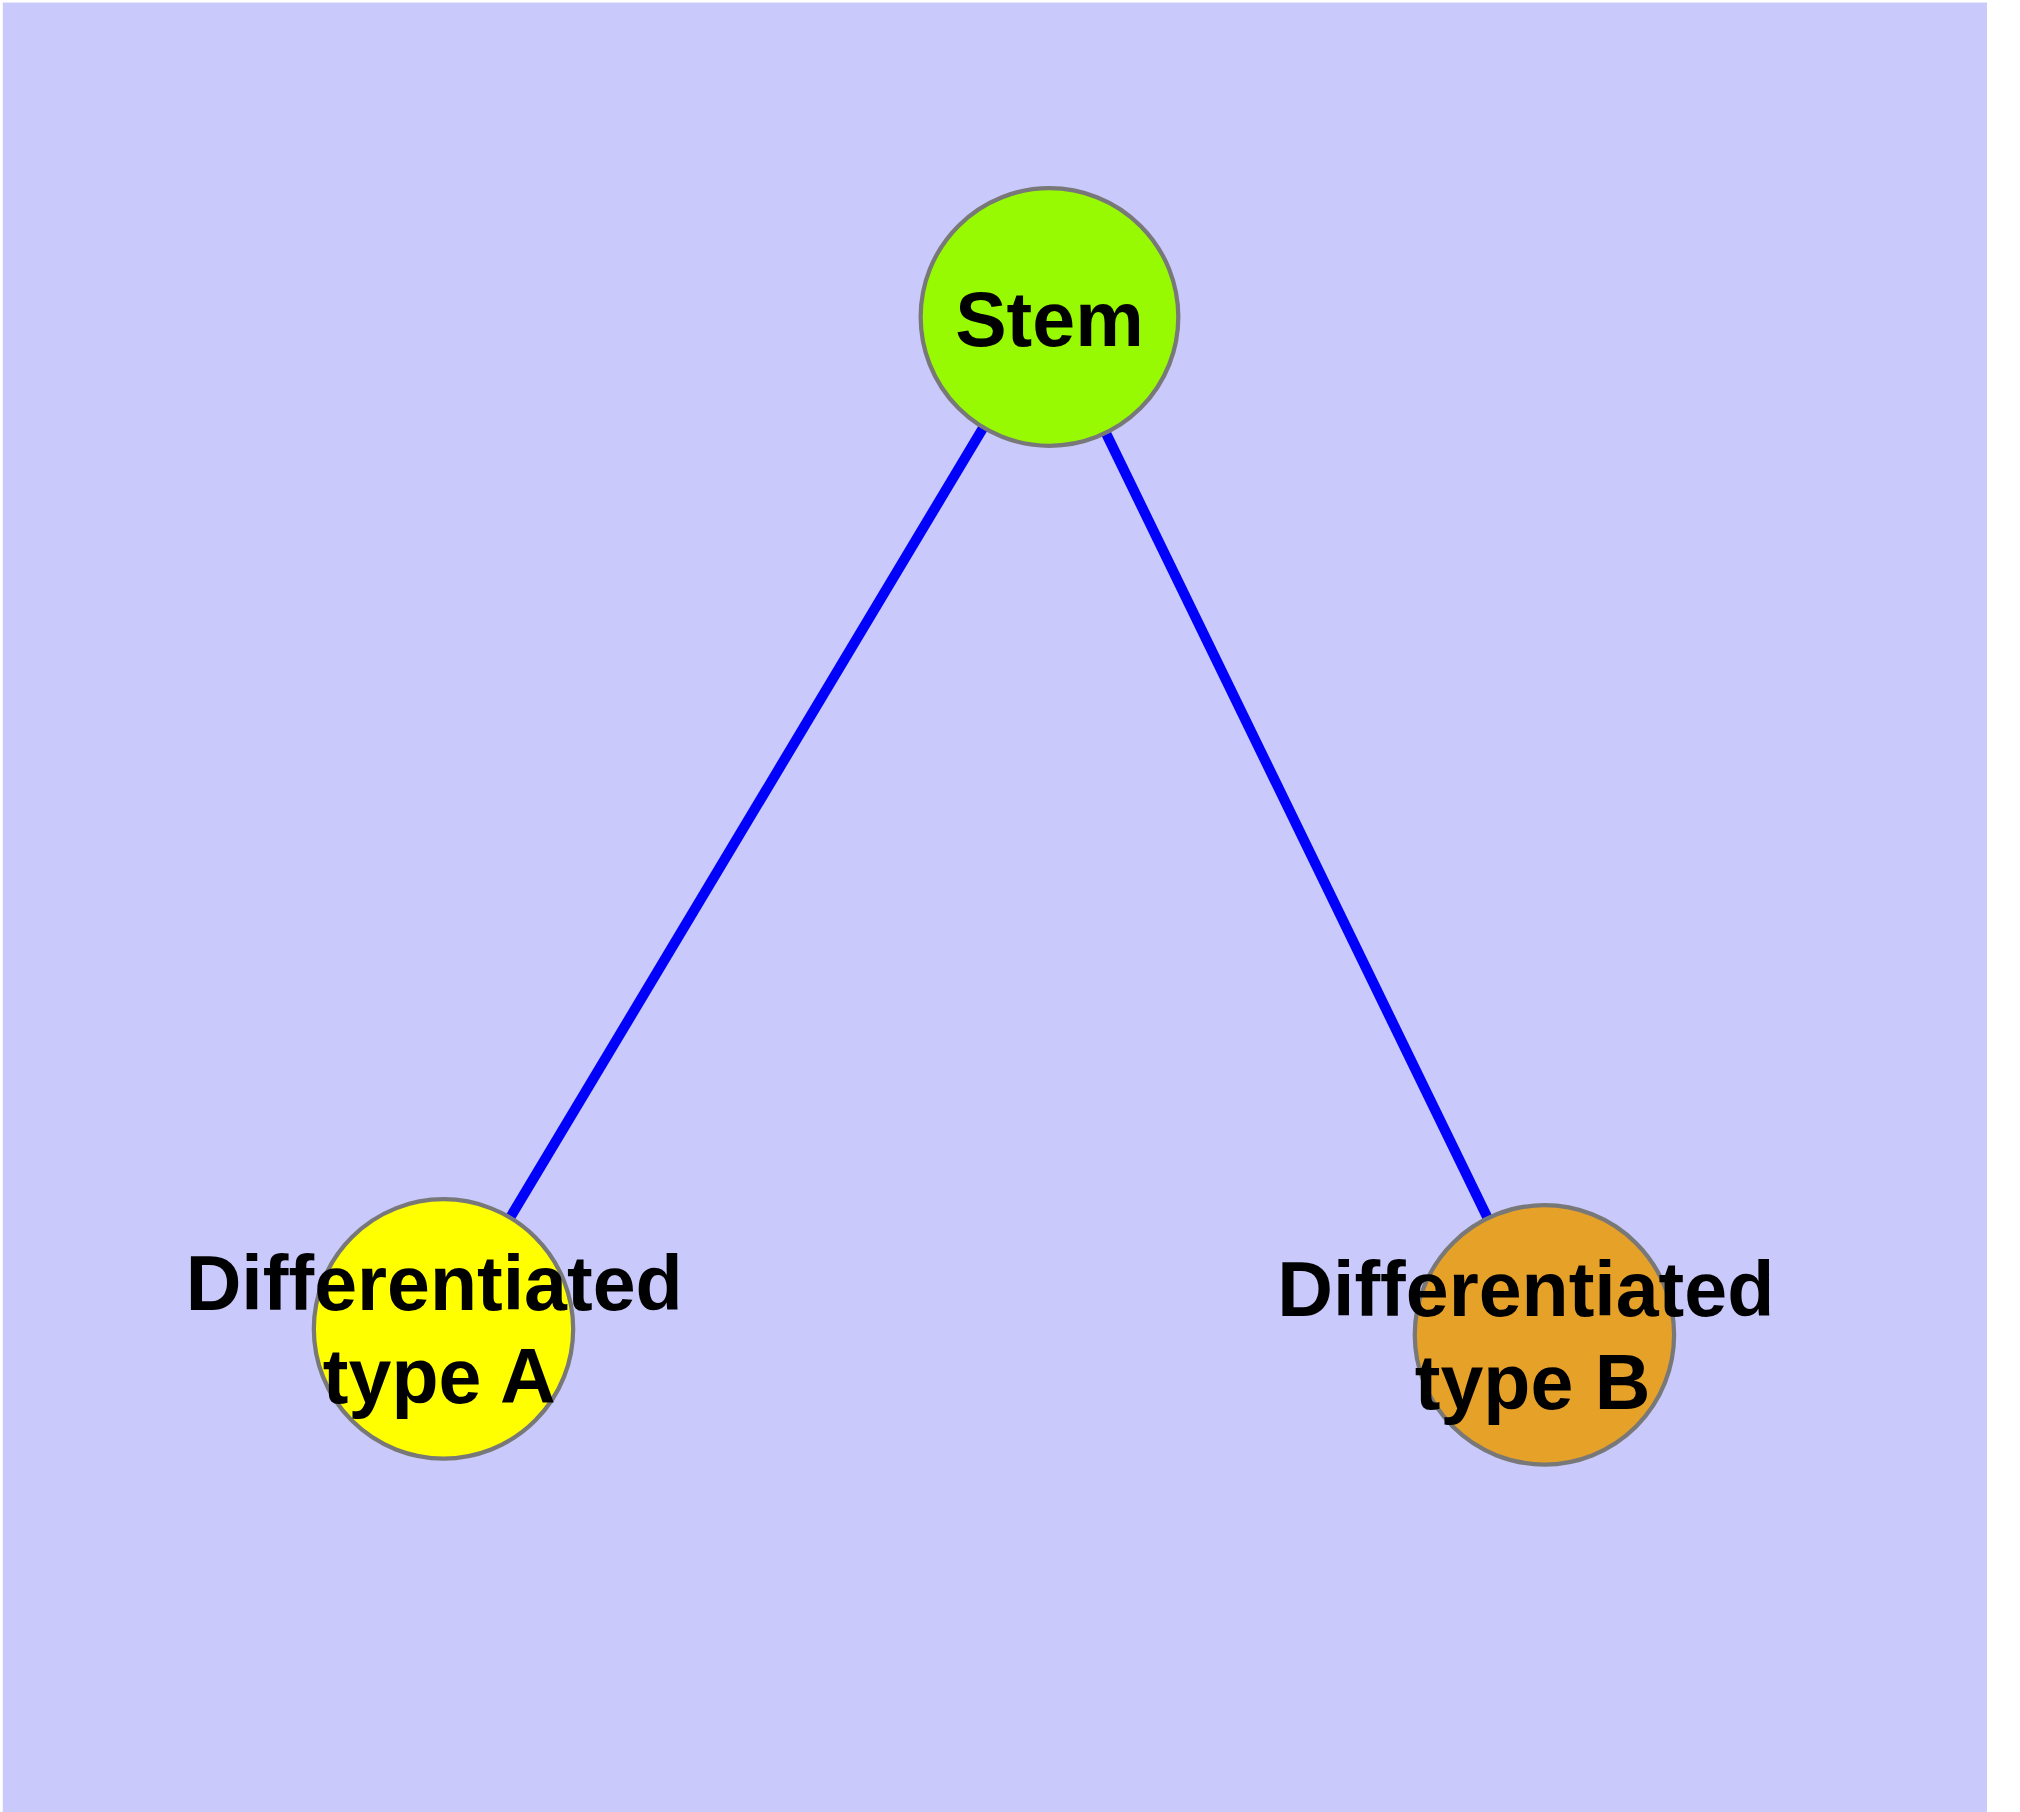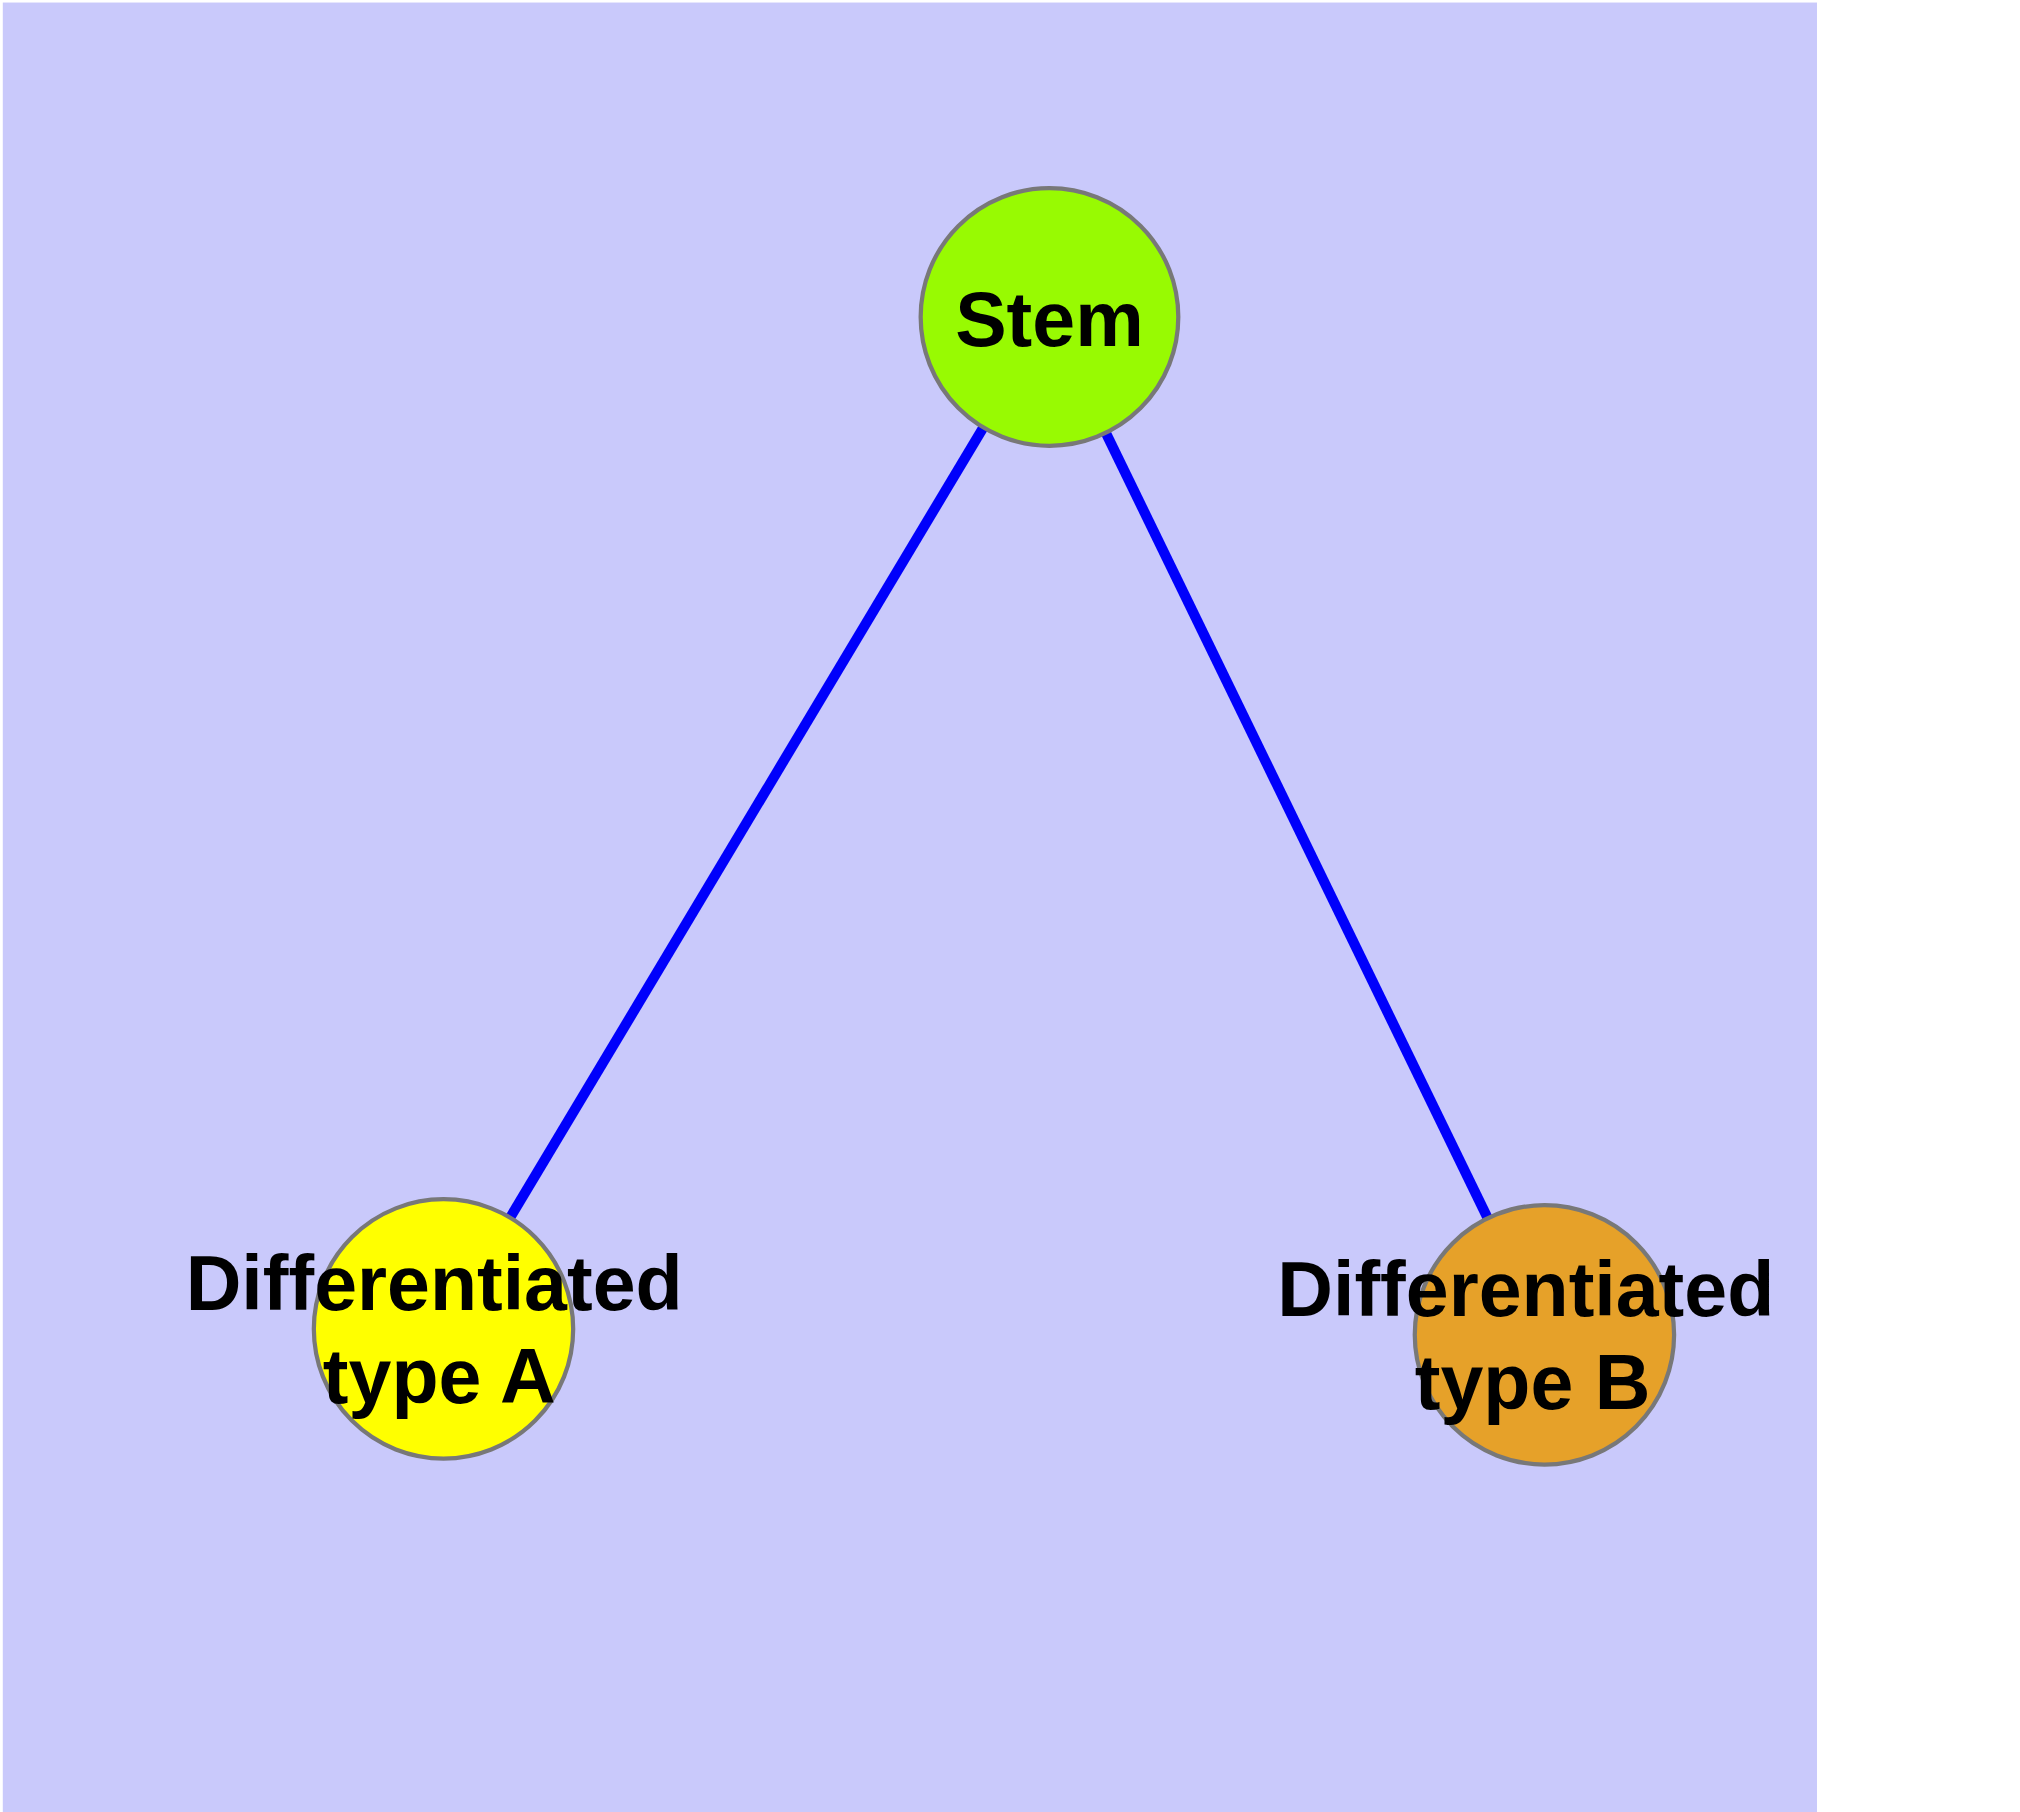--- a/index.html
+++ b/index.html
@@ -2,21 +2,21 @@
 <html style="font-size:13.6px"><head>
 <meta charset="utf-8">
 <style>
   html, body {
     margin: 0;
     padding: 0;
     background: #ffffff;
   }
   .stage {
     position: relative;
-    width: 1817px;
+    width: 1987px;
     height: 1812px;
     overflow: hidden;
   }
   svg {
     display: block;
   }
   .node-circle {
     stroke-width: 5px;
   }
   .edge-line {

